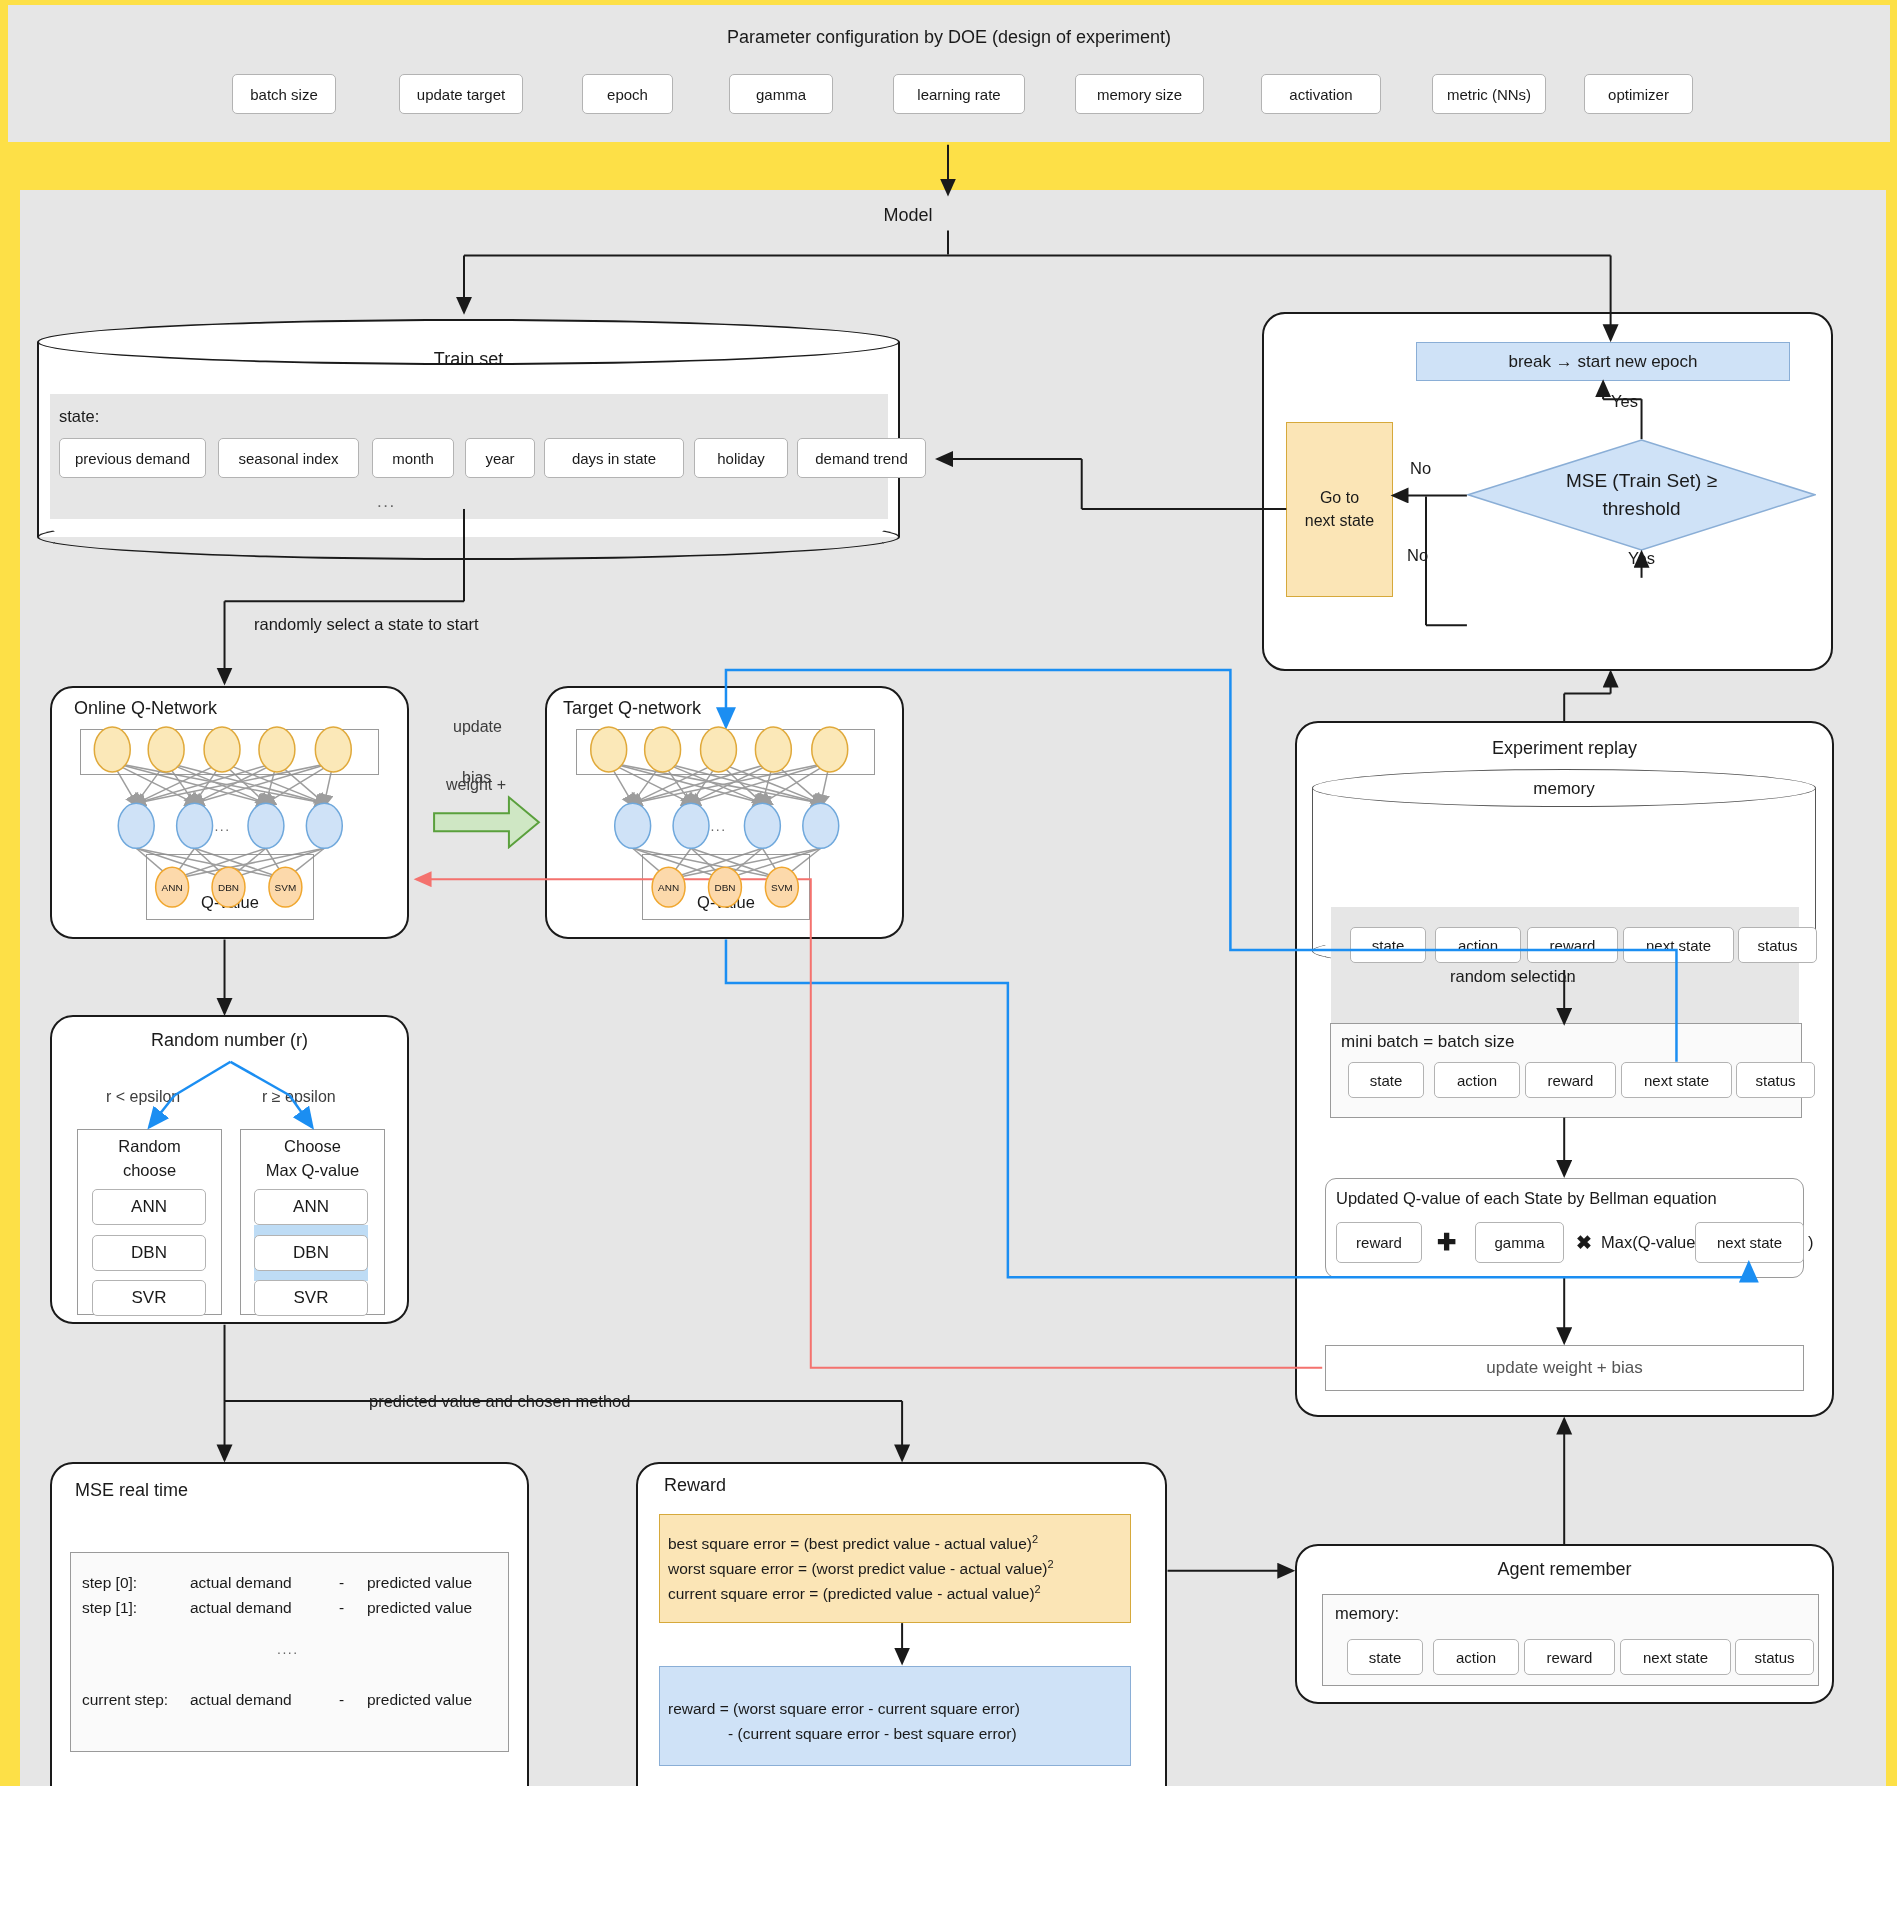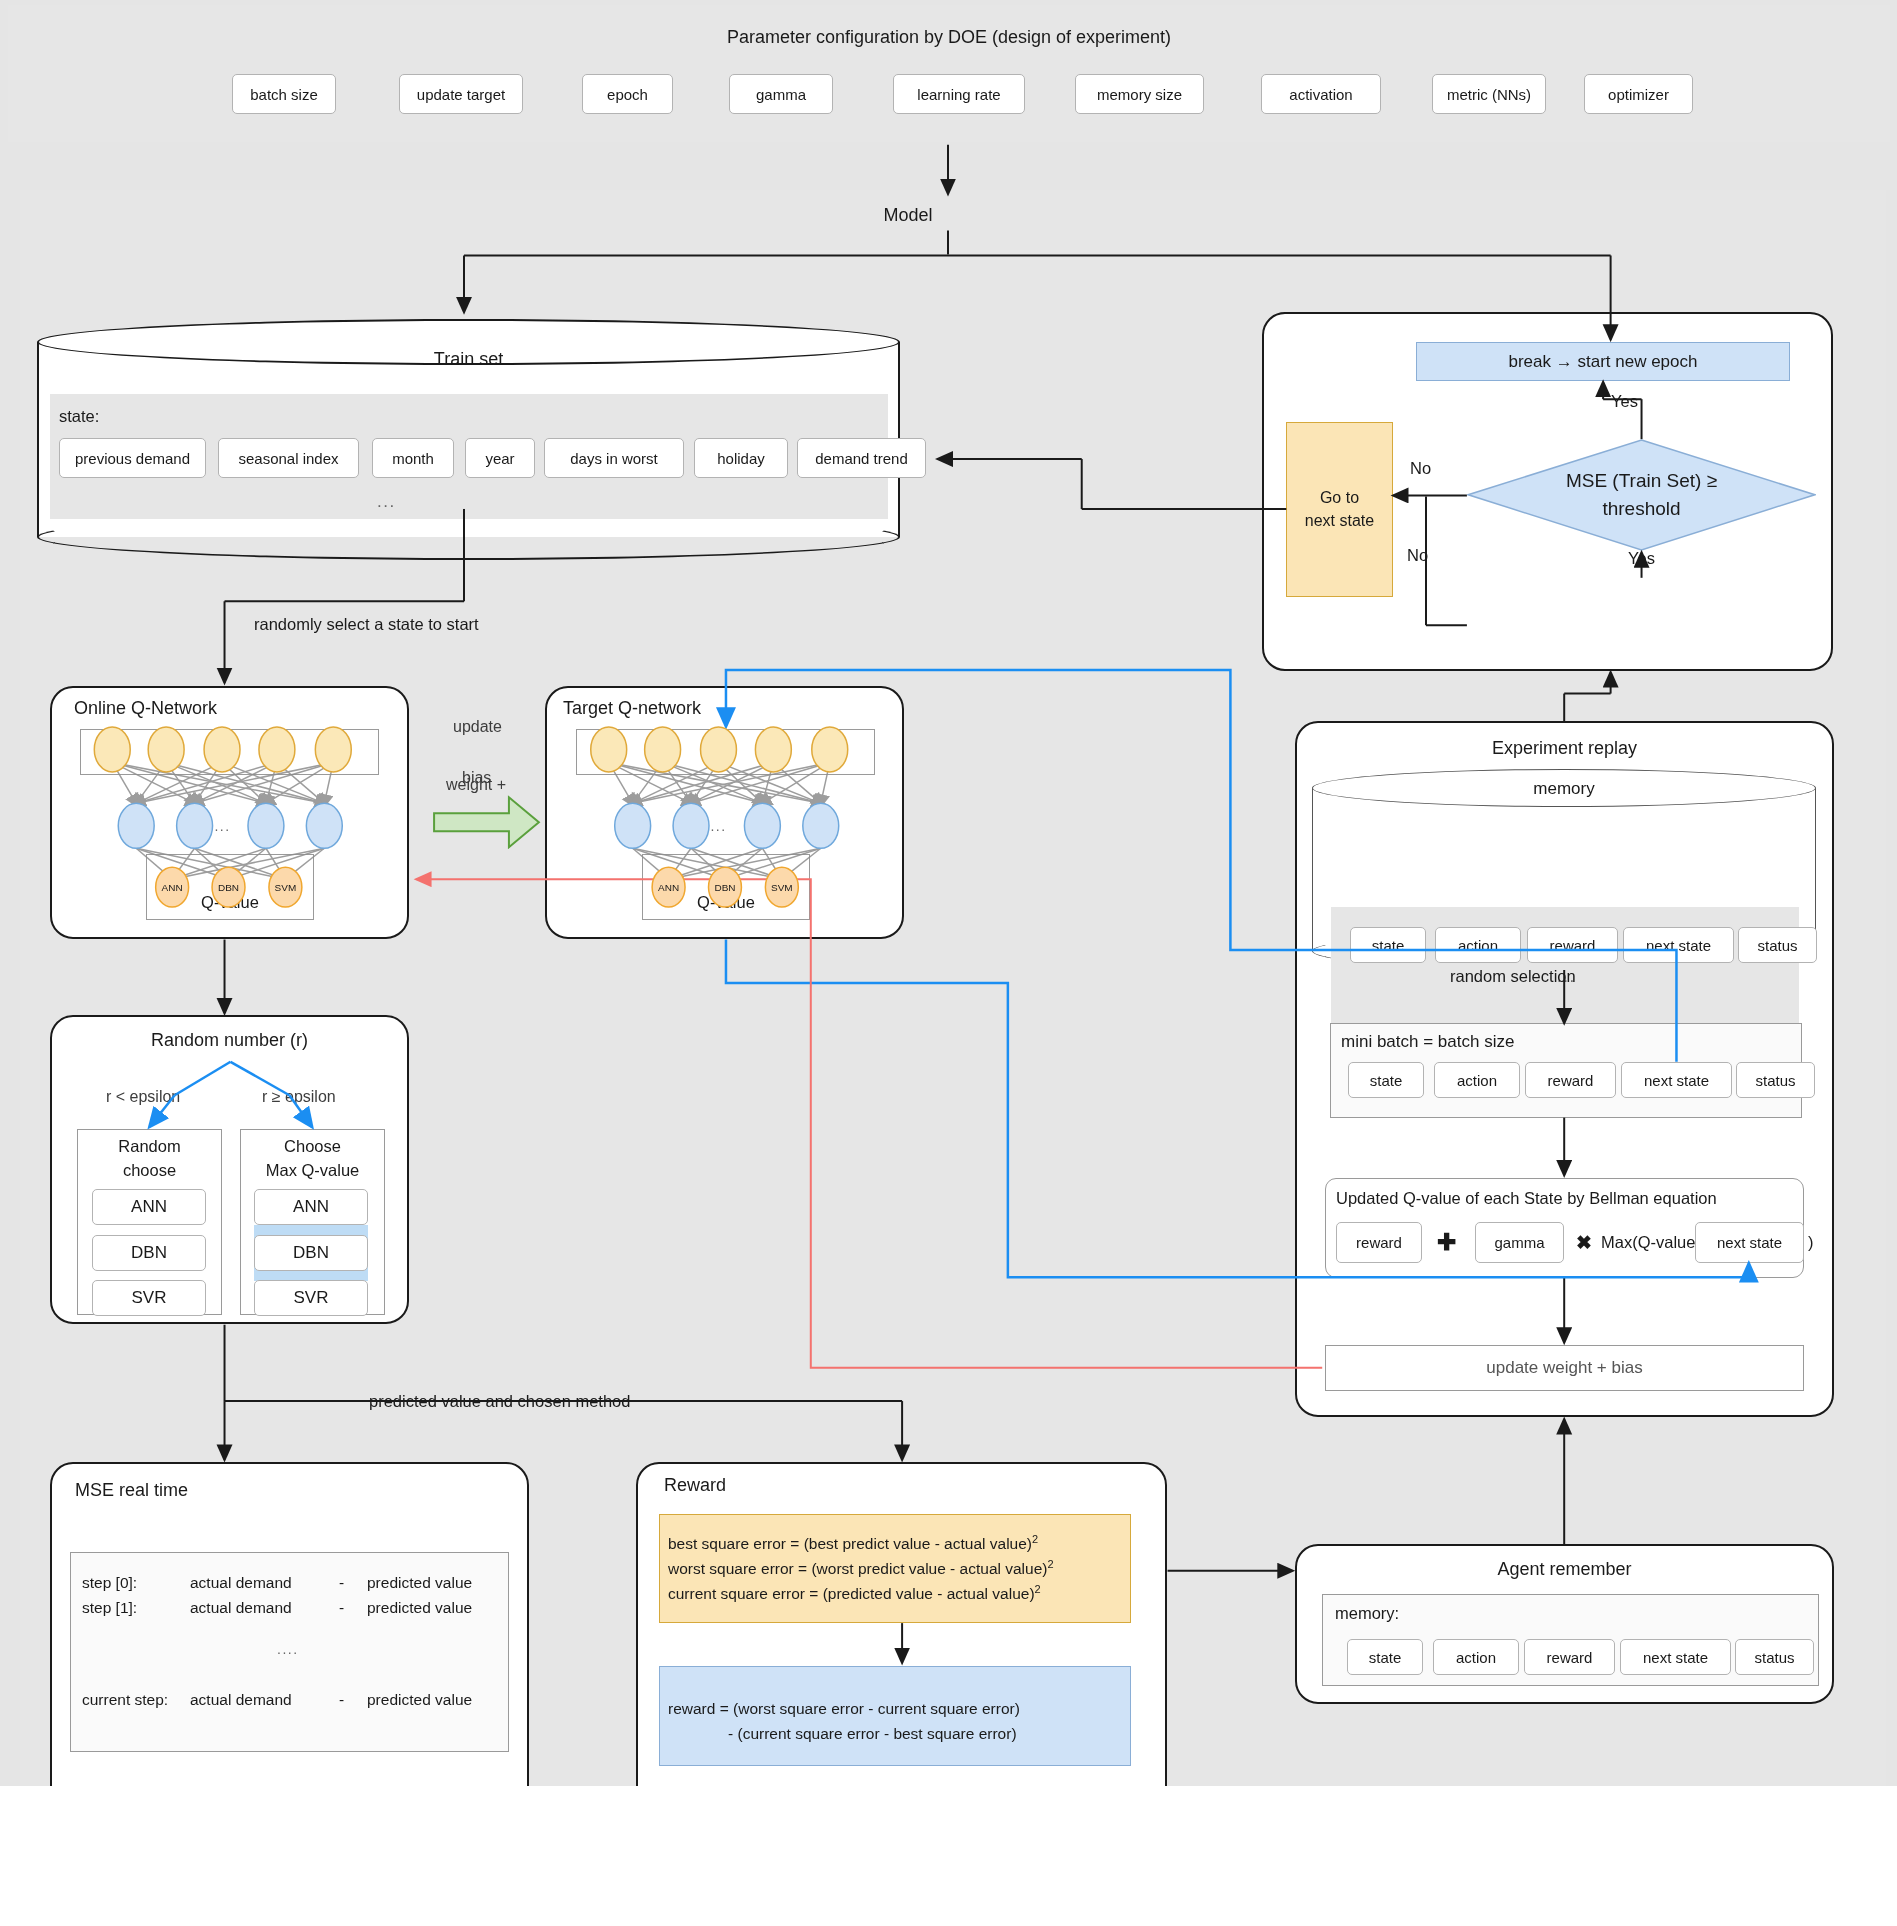--- a/index.html
+++ b/index.html
@@ -1,17 +1,17 @@
 <!DOCTYPE html>
 <html style="font-size:8px"><head>
 <meta charset="utf-8">
 <style>
   html,body{margin:0;padding:0;background:#fff;}
   body{font-family:"Liberation Sans",sans-serif;}
-  #root{position:relative;width:1897px;height:1786px;background:#e5e5e5;overflow:hidden;}
+  #root{position:relative;width:1897px;height:1786px;background:#fde047;overflow:hidden;}
 
   .panel{position:absolute;background:#e6e6e6;}
   .panel-title{position:absolute;font-size:18px;color:#1a1a1a;text-align:center;white-space:nowrap;}
 
   .chip{
     position:absolute;background:#ffffff;border:1px solid #b3b3b3;border-radius:5px;
     display:flex;align-items:center;justify-content:center;
     font-size:15px;color:#1a1a1a;box-sizing:border-box;white-space:nowrap;
   }
 
@@ -64,21 +64,21 @@
   <div style="position:absolute;left:37px;top:514px;width:863px;height:46px;border:2px solid #1a1a1a;border-radius:50%;background:transparent;border-top-color:transparent;box-sizing:border-box;"></div>
   <div class="rrect-title" style="left:37px;top:349px;width:863px;text-align:center;">Train set</div>
 
   <div class="greybox" style="left:50px;top:394px;width:838px;height:125px;"></div>
   <div class="lbl-dark" style="left:59px;top:407px;">state:</div>
 
   <div class="chip" style="left:59px;top:438px;width:147px;height:40px;">previous demand</div>
   <div class="chip" style="left:218px;top:438px;width:141px;height:40px;">seasonal index</div>
   <div class="chip" style="left:372px;top:438px;width:82px;height:40px;">month</div>
   <div class="chip" style="left:465px;top:438px;width:70px;height:40px;">year</div>
-  <div class="chip" style="left:544px;top:438px;width:140px;height:40px;">days in worst</div>
+  <div class="chip" style="left:544px;top:438px;width:140px;height:40px;">days in state</div>
   <div class="chip" style="left:694px;top:438px;width:94px;height:40px;">holiday</div>
   <div class="chip" style="left:797px;top:438px;width:129px;height:40px;">demand trend</div>
   <div class="dots" style="left:377px;top:492px;">...</div>
 
   <div class="rrect" style="left:1262px;top:312px;width:571px;height:359px;"></div>
 
   <div class="bluebox" style="left:1416px;top:342px;width:374px;height:39px;">break → start new epoch</div>
 
   <div class="yellowbox" style="left:1286px;top:422px;width:107px;height:175px;">
     <div style="position:absolute;inset:0;display:flex;align-items:center;justify-content:center;font-size:16px;color:#1a1a1a;text-align:center;line-height:1.4;">

